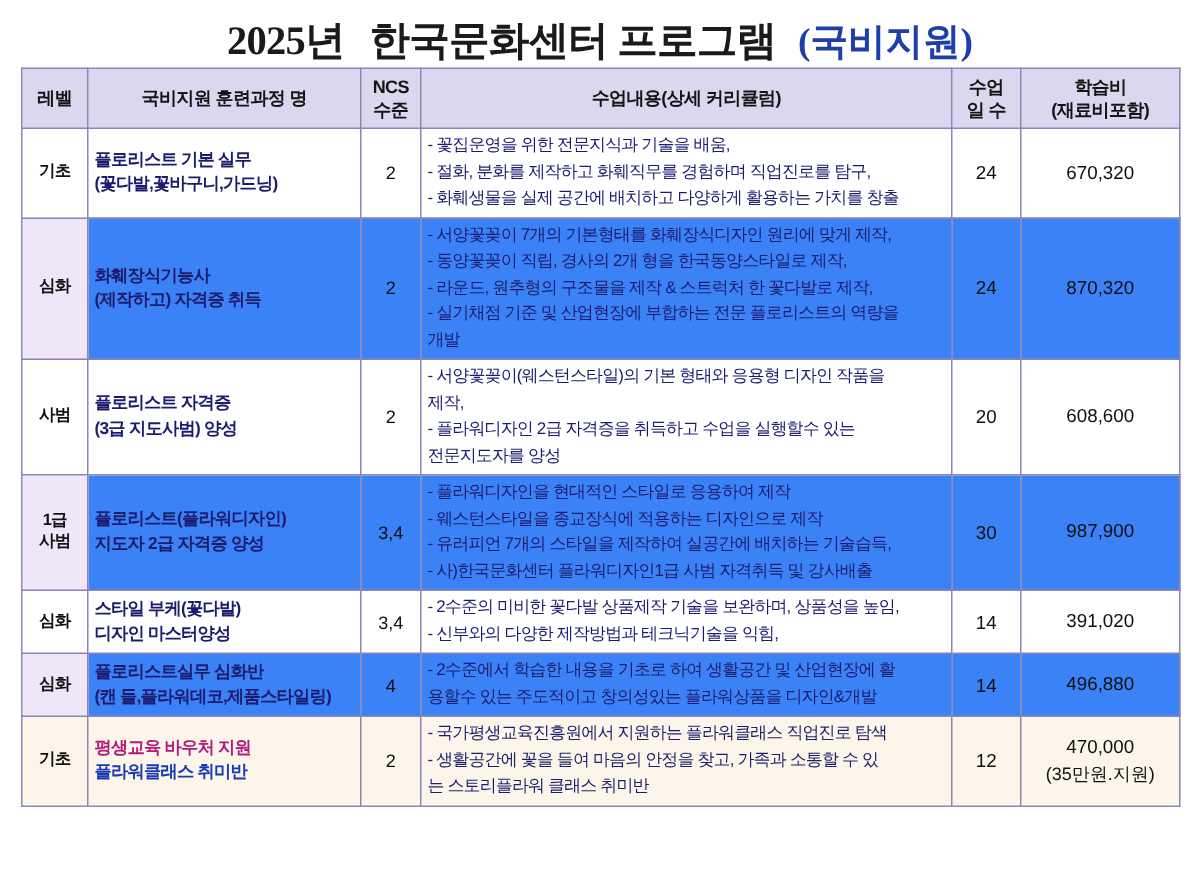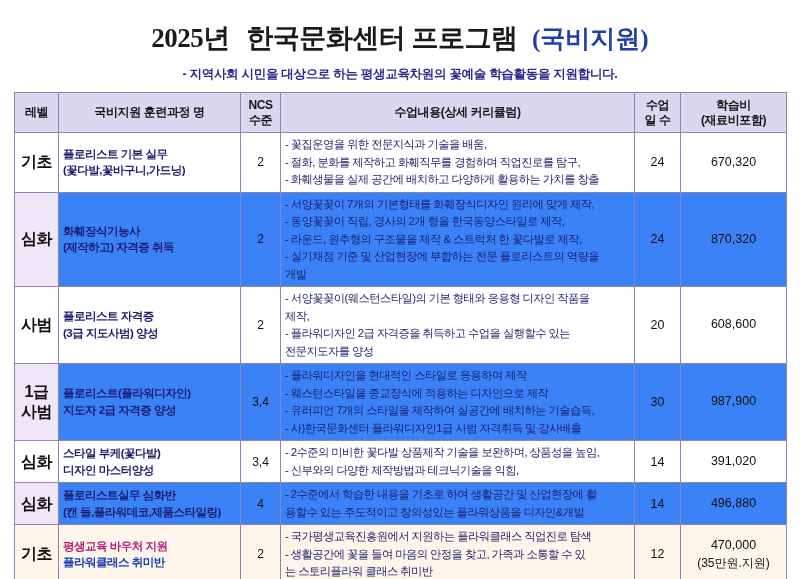--- a/index.html
+++ b/index.html
@@ -12,21 +12,21 @@
     background: #ffffff;
     font-family: "Liberation Sans", sans-serif;
     color: #000000;
     overflow: hidden;
   }
   .page {
     position: relative;
     width: 800px;
     height: 462px;
     box-sizing: border-box;
-    padding: 12px 14px;
+    padding: 1px 14px;
   }
   .title-row {
     text-align: center;
     padding-top: 8px;
     white-space: nowrap;
   }
   .title-year {
     font-family: "Liberation Serif", serif;
     font-size: 27px;
     font-weight: bold;
@@ -80,21 +80,21 @@
   }
   .col-level   { width: 44px; }
   .col-course  { width: 182px; }
   .col-ncs     { width: 40px; }
   .col-content { width: 354px; }
   .col-hours   { width: 46px; }
   .col-fee     { width: 106px; }
 
   td.level {
     text-align: center;
-    font-size: 16px;
+    font-size: 11px;
     font-weight: bold;
     color: #111111;
     line-height: 1.25;
     letter-spacing: -0.5px;
   }
   td.course {
     font-size: 11.5px;
     font-weight: bold;
     color: #1c1c6e;
     line-height: 1.45;
@@ -156,21 +156,20 @@
 <body>
 
 <div class="page">
 
   <div class="title-row">
     <span class="title-year">2025년</span>
     <span class="title-main">한국문화센터 프로그램</span>
     <span class="title-sub">(국비지원)</span>
   </div>
 
-  <div class="subtitle">- 지역사회 시민을 대상으로 하는 평생교육차원의 꽃예술 학습활동을 지원합니다.</div>
 
   <table class="prog">
     <colgroup>
       <col class="col-level">
       <col class="col-course">
       <col class="col-ncs">
       <col class="col-content">
       <col class="col-hours">
       <col class="col-fee">
     </colgroup>

